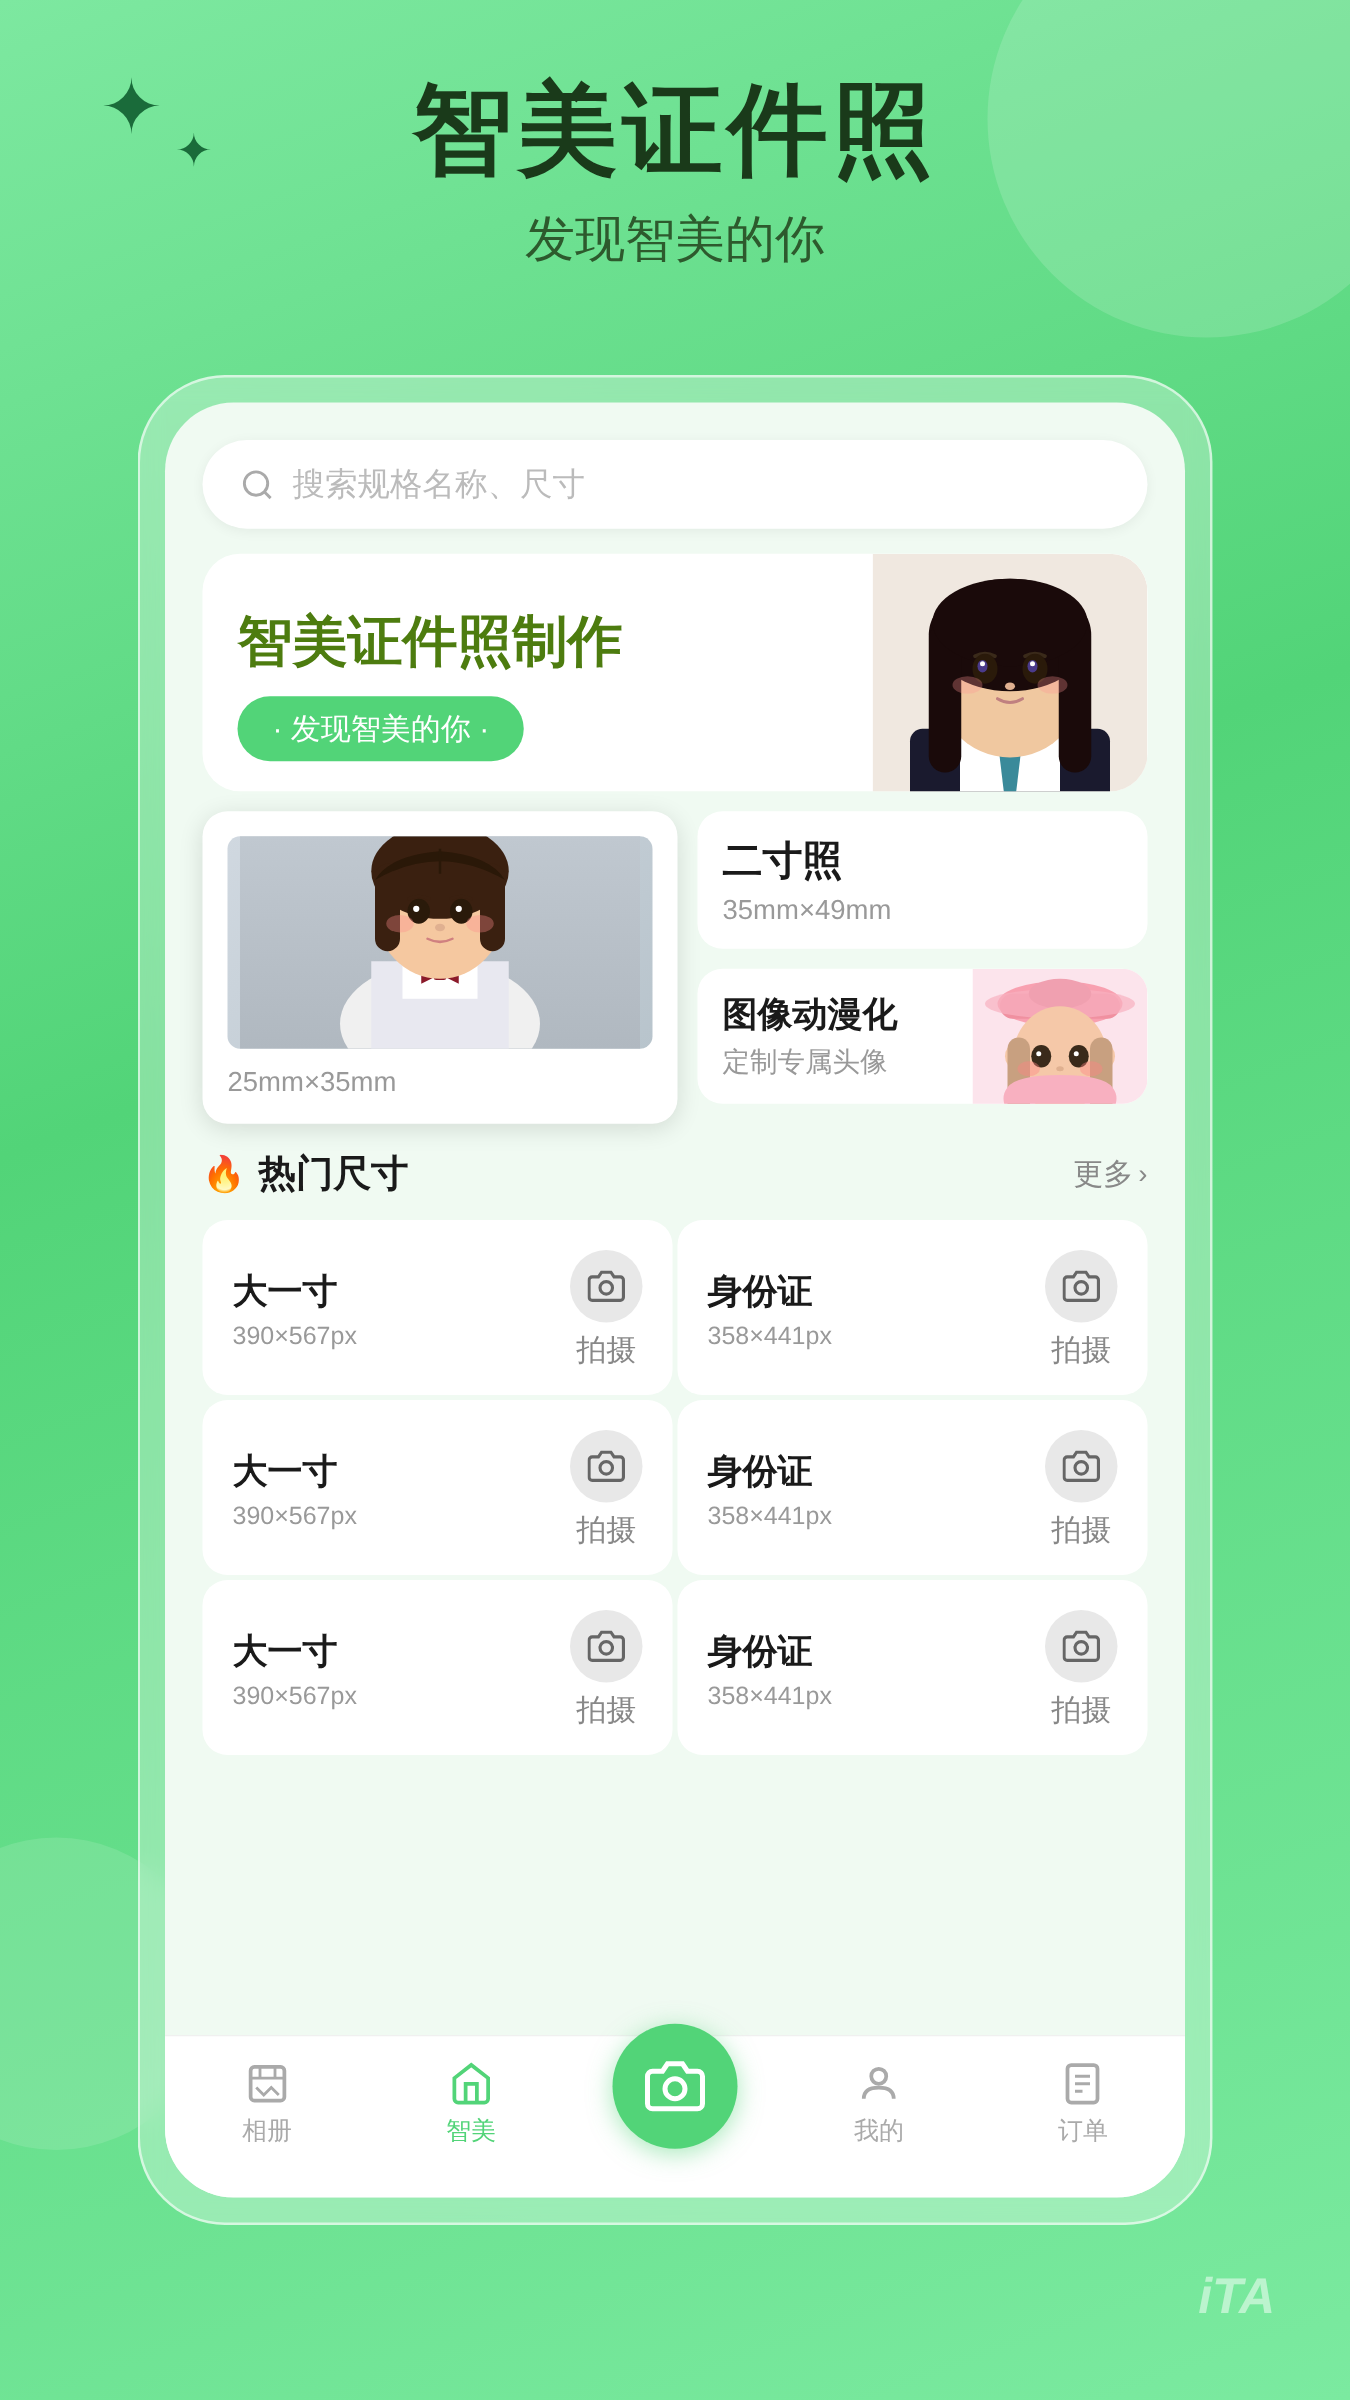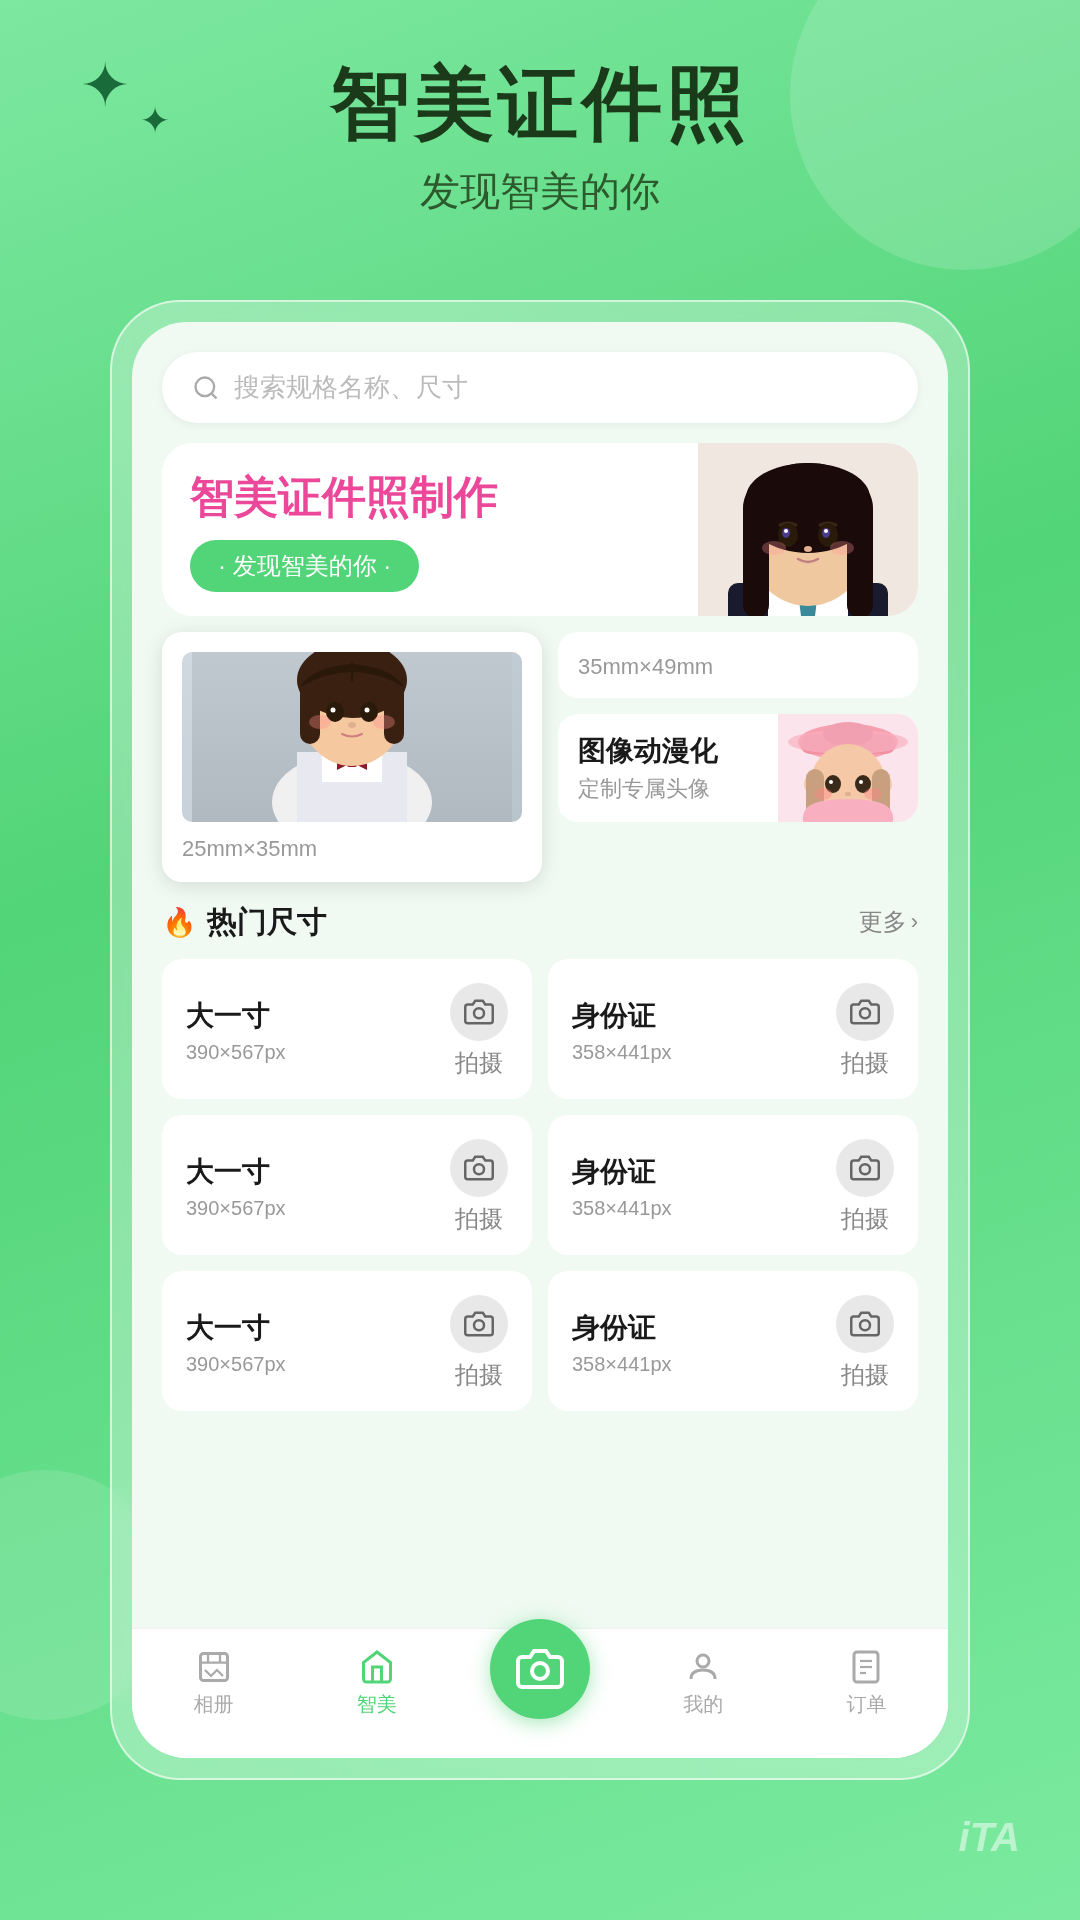--- a/index.html
+++ b/index.html
@@ -128,22 +128,23 @@
       margin: 0 30px;
       background: white;
       border-radius: 30px;
       padding: 28px 28px 0;
       position: relative;
       overflow: hidden;
     }
     .hero-title {
       font-size: 44px;
       font-weight: 900;
-      color: #ec4899;
+      color: #4d7c0f;
       line-height: 1.2;
+      margin-top: 17px;
     }
     .hero-badge {
       display: inline-block;
       background: #52d478;
       border-radius: 40px;
       padding: 10px 28px;
       font-size: 24px;
       color: white;
       margin-top: 16px;
       font-weight: 500;
@@ -214,21 +215,21 @@
     }
     .more-chevron {
       font-size: 22px;
       color: #888;
     }
 
     
     .size-grid {
       display: grid;
       grid-template-columns: 1fr 1fr;
-      gap: 16px;
+      gap: 4px;
     }
     .size-item {
       background: white;
       border-radius: 20px;
       padding: 24px 24px 20px;
       display: flex;
       align-items: center;
       justify-content: space-between;
     }
     .size-info .size-name {
@@ -518,20 +519,21 @@
                 <ellipse cx="128" cy="70" rx="11" ry="7" fill="rgba(255,140,140,0.35)"></ellipse>
                 <ellipse cx="192" cy="70" rx="11" ry="7" fill="rgba(255,140,140,0.35)"></ellipse>
               </svg>
             </div>
             <div class="card-size">25mm×35mm</div>
           </div>
 
           <div class="card-col-right">
 
             <div class="card-erucun">
+              <div class="card-label" style="font-size:32px;">二寸照</div>
               <div class="card-size">35mm×49mm</div>
             </div>
 
             <div class="card-anime">
               <div class="card-anime-info">
                 <div class="card-label" style="font-size:28px;">图像动漫化</div>
                 <div class="card-size">定制专属头像</div>
               </div>
               <div class="card-anime-thumb">
                 <svg width="140" height="120" viewBox="0 0 140 120" xmlns="http://www.w3.org/2000/svg">

